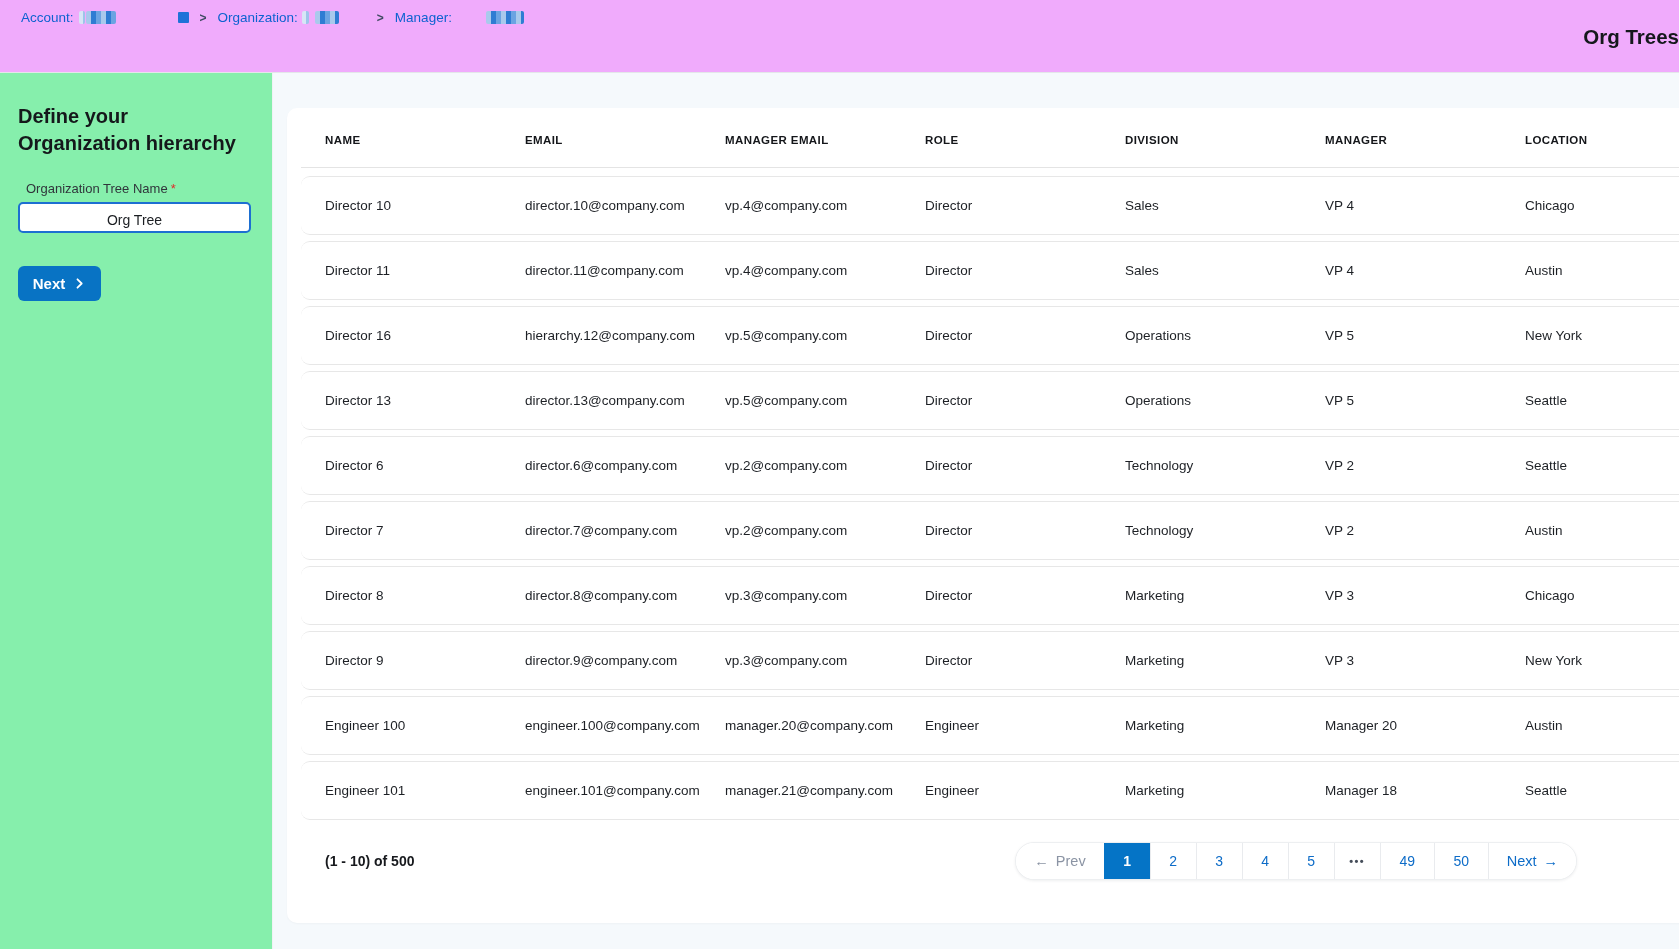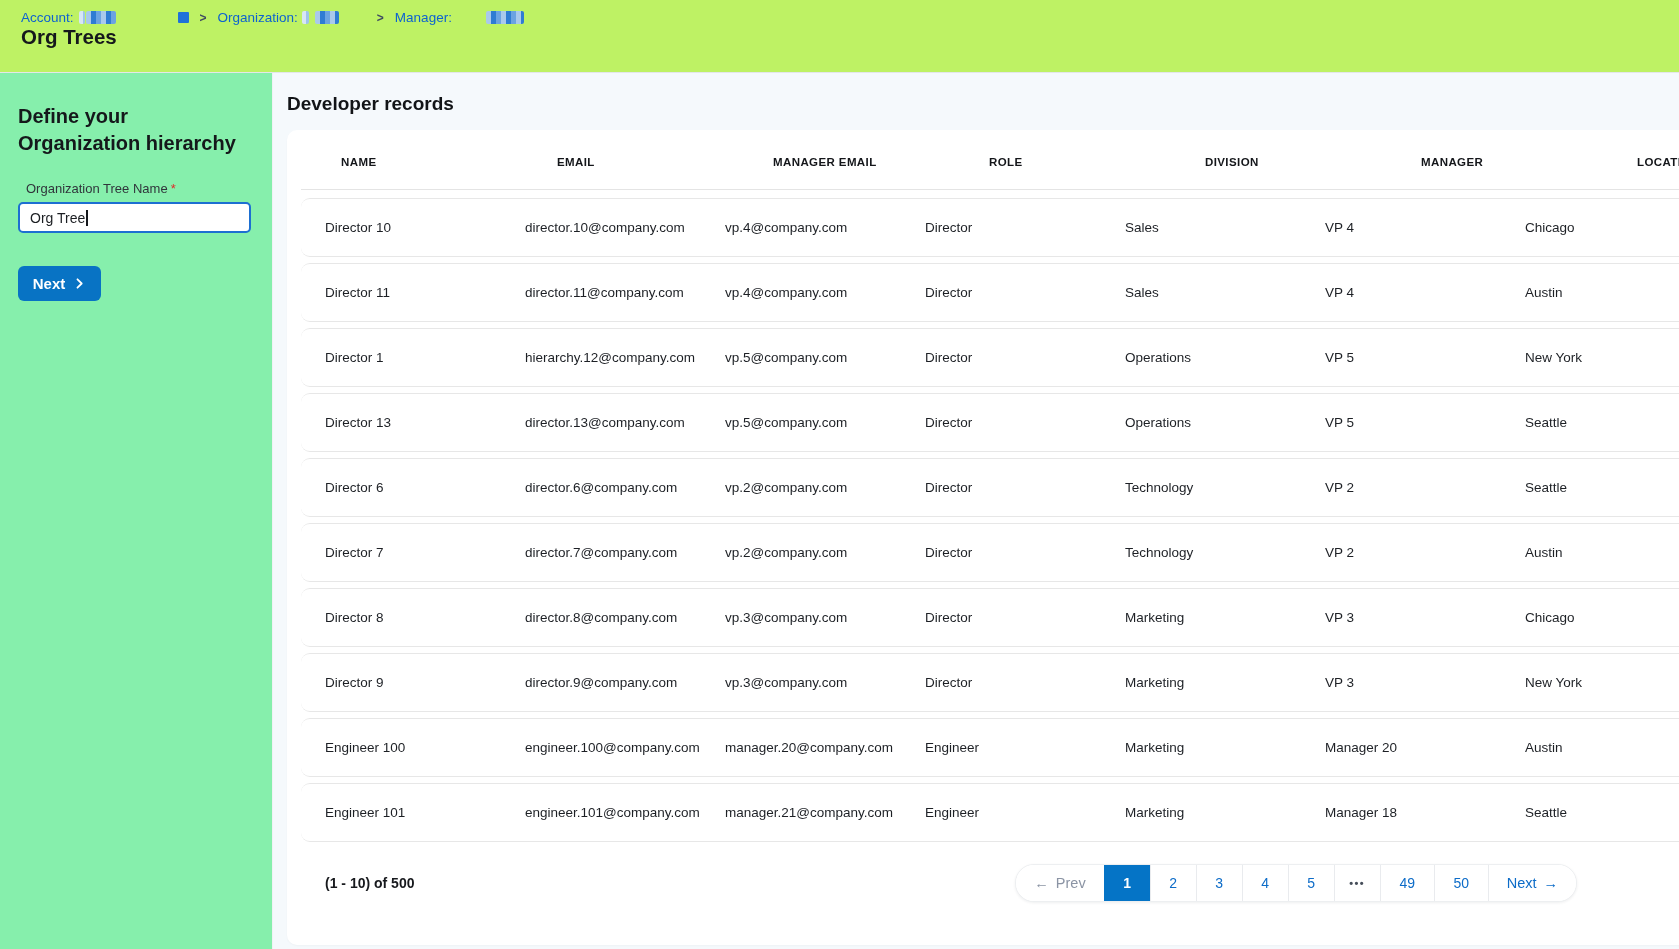--- a/index.html
+++ b/index.html
@@ -10,21 +10,22 @@
     background: #ffffff;
     font-family: "Liberation Sans", sans-serif;
     color: #1d2025;
   }
 
   
   .topbar {
     height: 73px;
     padding: 10px 0 0 21px;
     border-bottom: 1px solid #e4e7ea;
-    background: #bef264;
+    background: #f0abfc;
+    text-align: right;
   }
   .breadcrumb {
     display: flex; align-items: center;
     font-size: 13.5px; font-weight: 500;
     color: #0d62d0;
   }
   .bc-link { color: #0d62d0; cursor: pointer; }
   .redact {
     display: inline-block; height: 13px; border-radius: 2px;
     background: repeating-linear-gradient(90deg,#a9c9ec 0 5px,#2f7cd3 5px 10px,#6ba3e2 10px 15px);
@@ -50,20 +51,21 @@
     font-size: 20px; line-height: 27px; font-weight: 700; color: #15181b;
   }
   .field-label { margin-top: 24px; font-size: 13px; color: #30353b; margin-left: 8px; }
   .req { color: #e02b2b; margin-left: 3px; }
   .inputbox {
     margin-top: 6px; width: 233px; height: 31px;
     border: 2px solid #1d6fd1; border-radius: 5px;
     background: #fff; display: flex; align-items: center;
     padding: 8px 10px; font-size: 14px; color: #1b1e22;
     cursor: text;
+    flex-direction: column;
   }
   .caret { display: inline-block; width: 1.5px; height: 16px; background: #15181c; margin-left: 1px; }
   .nextbtn {
     margin-top: 33px; width: 83px; height: 35px;
     background: #0873c4; border: none; border-radius: 6px;
     color: #fff; font-size: 15px; font-weight: 700;
     display: flex; align-items: center; justify-content: center; gap: 8px;
     font-family: inherit; cursor: pointer;
   }
 
@@ -77,21 +79,21 @@
     box-shadow: 0 1px 2px rgba(0,0,0,.03);
   }
   .thead {
     display: flex; align-items: center; height: 56px;
     margin-left: 14px; padding-left: 24px;
     border-bottom: 1px solid #e4e4e4;
   }
   .hcell {
     flex: 0 0 200px; width: 200px;
     font-size: 11.5px; font-weight: 700; letter-spacing: .4px;
-    text-transform: uppercase; color: #14161a; margin-left: 16px;
+    text-transform: uppercase; color: #14161a;
   }
   .trow {
     display: flex; align-items: center; height: 59px;
     margin: 0 0 6px 14px; padding-left: 24px;
     border-top: 1px solid #e7e7e7; border-bottom: 1px solid #e7e7e7;
     border-radius: 9px; background: #fff;
   }
   .trow:first-child { margin-top: 8px; }
   .tcell { flex: 0 0 200px; width: 200px; font-size: 13.5px; color: #1d2025; }
 
@@ -151,21 +153,20 @@
     </div>
     <button class="nextbtn">
       <span>Next</span>
       <svg width="13" height="13" viewBox="0 0 16 16">
           <path d="M5.5 2.8 10.7 8l-5.2 5.2" stroke="#ffffff" stroke-width="2.2" fill="none" stroke-linecap="round" stroke-linejoin="round"></path>
         </svg>
     </button>
   </aside>
 
   <main class="main">
-    <h1>Developer records</h1>
     <section class="card">
       <div class="thead">
           <div class="hcell">NAME</div>
           <div class="hcell">EMAIL</div>
           <div class="hcell">MANAGER EMAIL</div>
           <div class="hcell">ROLE</div>
           <div class="hcell">DIVISION</div>
           <div class="hcell">MANAGER</div>
           <div class="hcell">LOCATION</div>
         </div>
@@ -182,21 +183,21 @@
           <div class="trow">
             <div class="tcell">Director 11</div>
             <div class="tcell">director.11@company.com</div>
             <div class="tcell">vp.4@company.com</div>
             <div class="tcell">Director</div>
             <div class="tcell">Sales</div>
             <div class="tcell">VP 4</div>
             <div class="tcell">Austin</div>
           </div>
           <div class="trow">
-            <div class="tcell">Director 1</div>
+            <div class="tcell">Director 16</div>
             <div class="tcell">hierarchy.12@company.com</div>
             <div class="tcell">vp.5@company.com</div>
             <div class="tcell">Director</div>
             <div class="tcell">Operations</div>
             <div class="tcell">VP 5</div>
             <div class="tcell">New York</div>
           </div>
           <div class="trow">
             <div class="tcell">Director 13</div>
             <div class="tcell">director.13@company.com</div>

